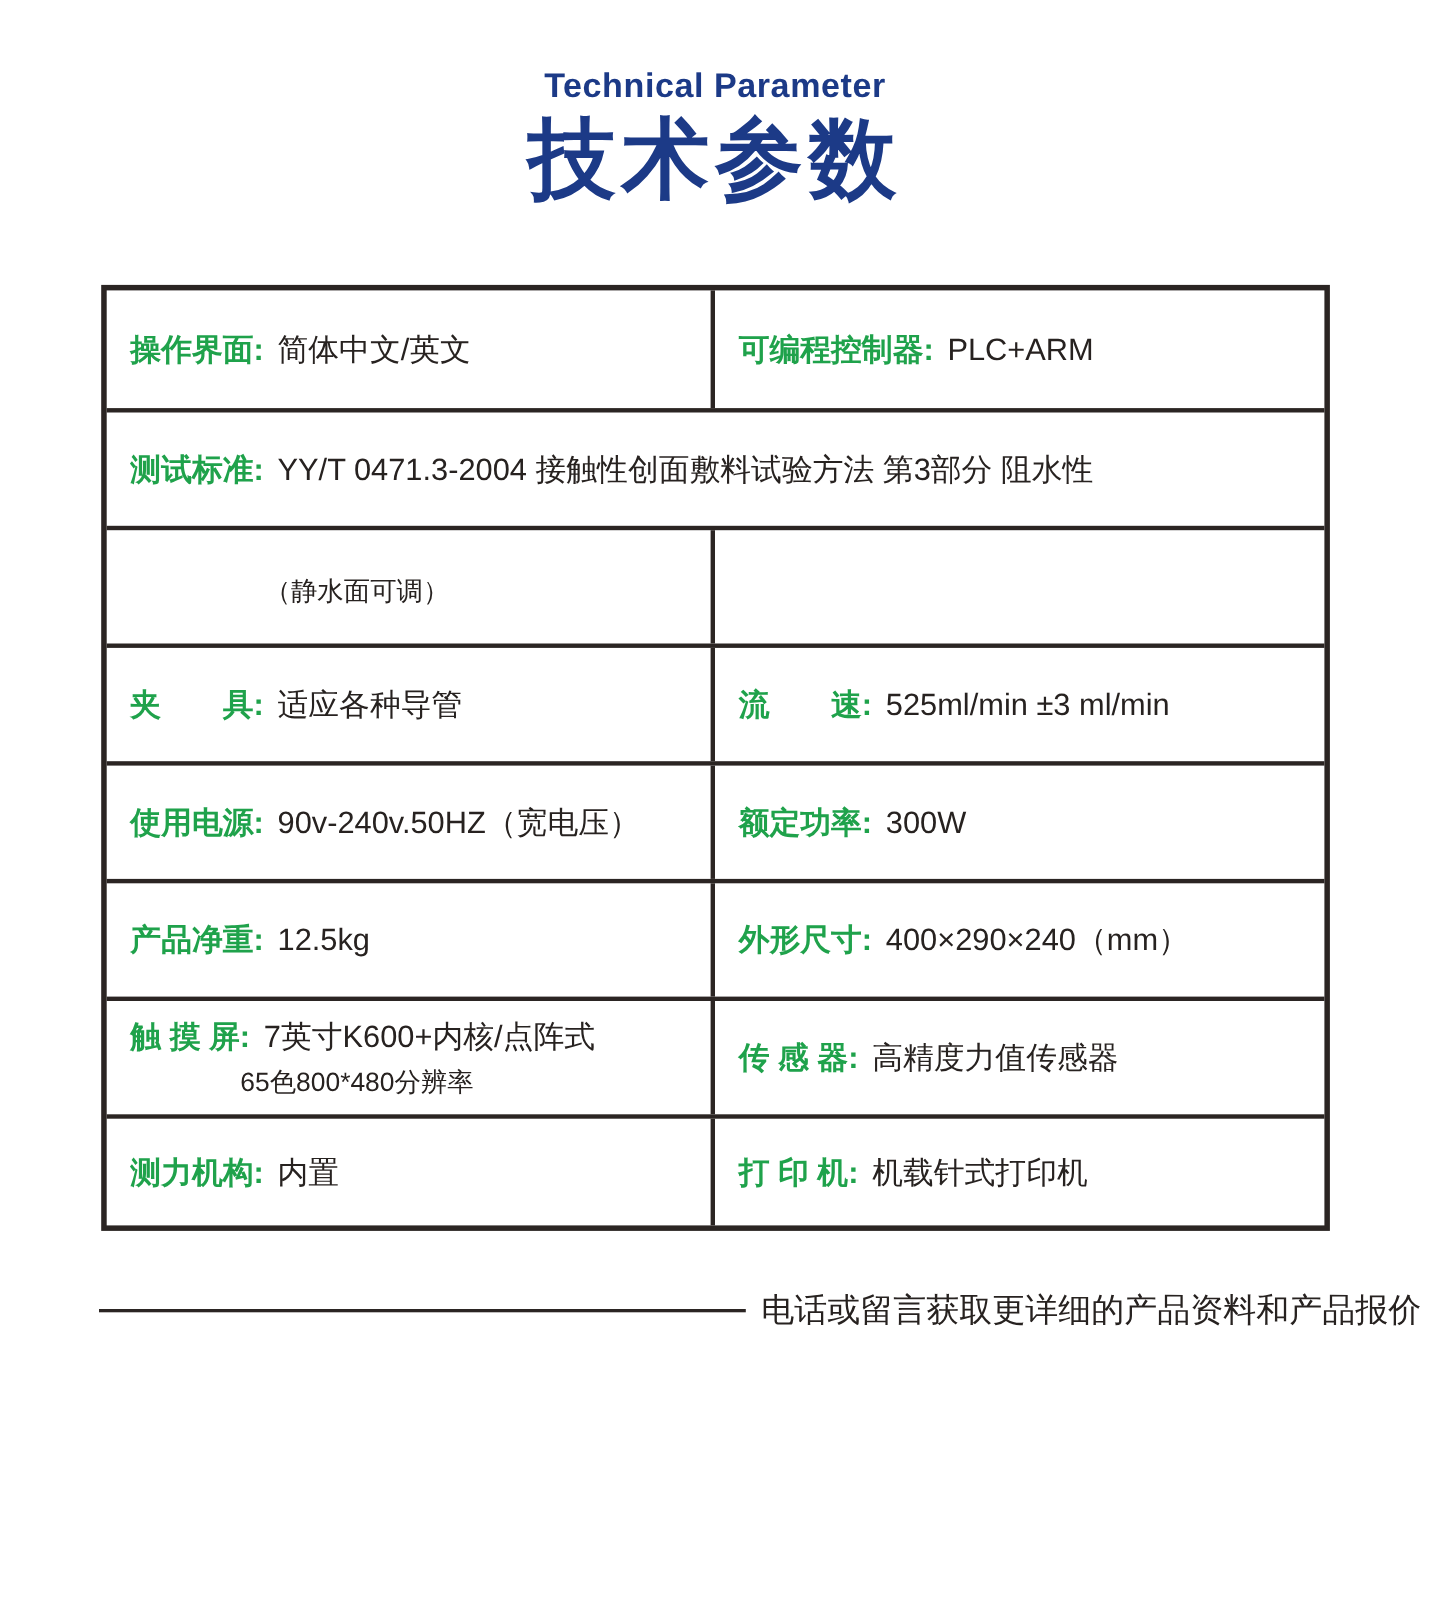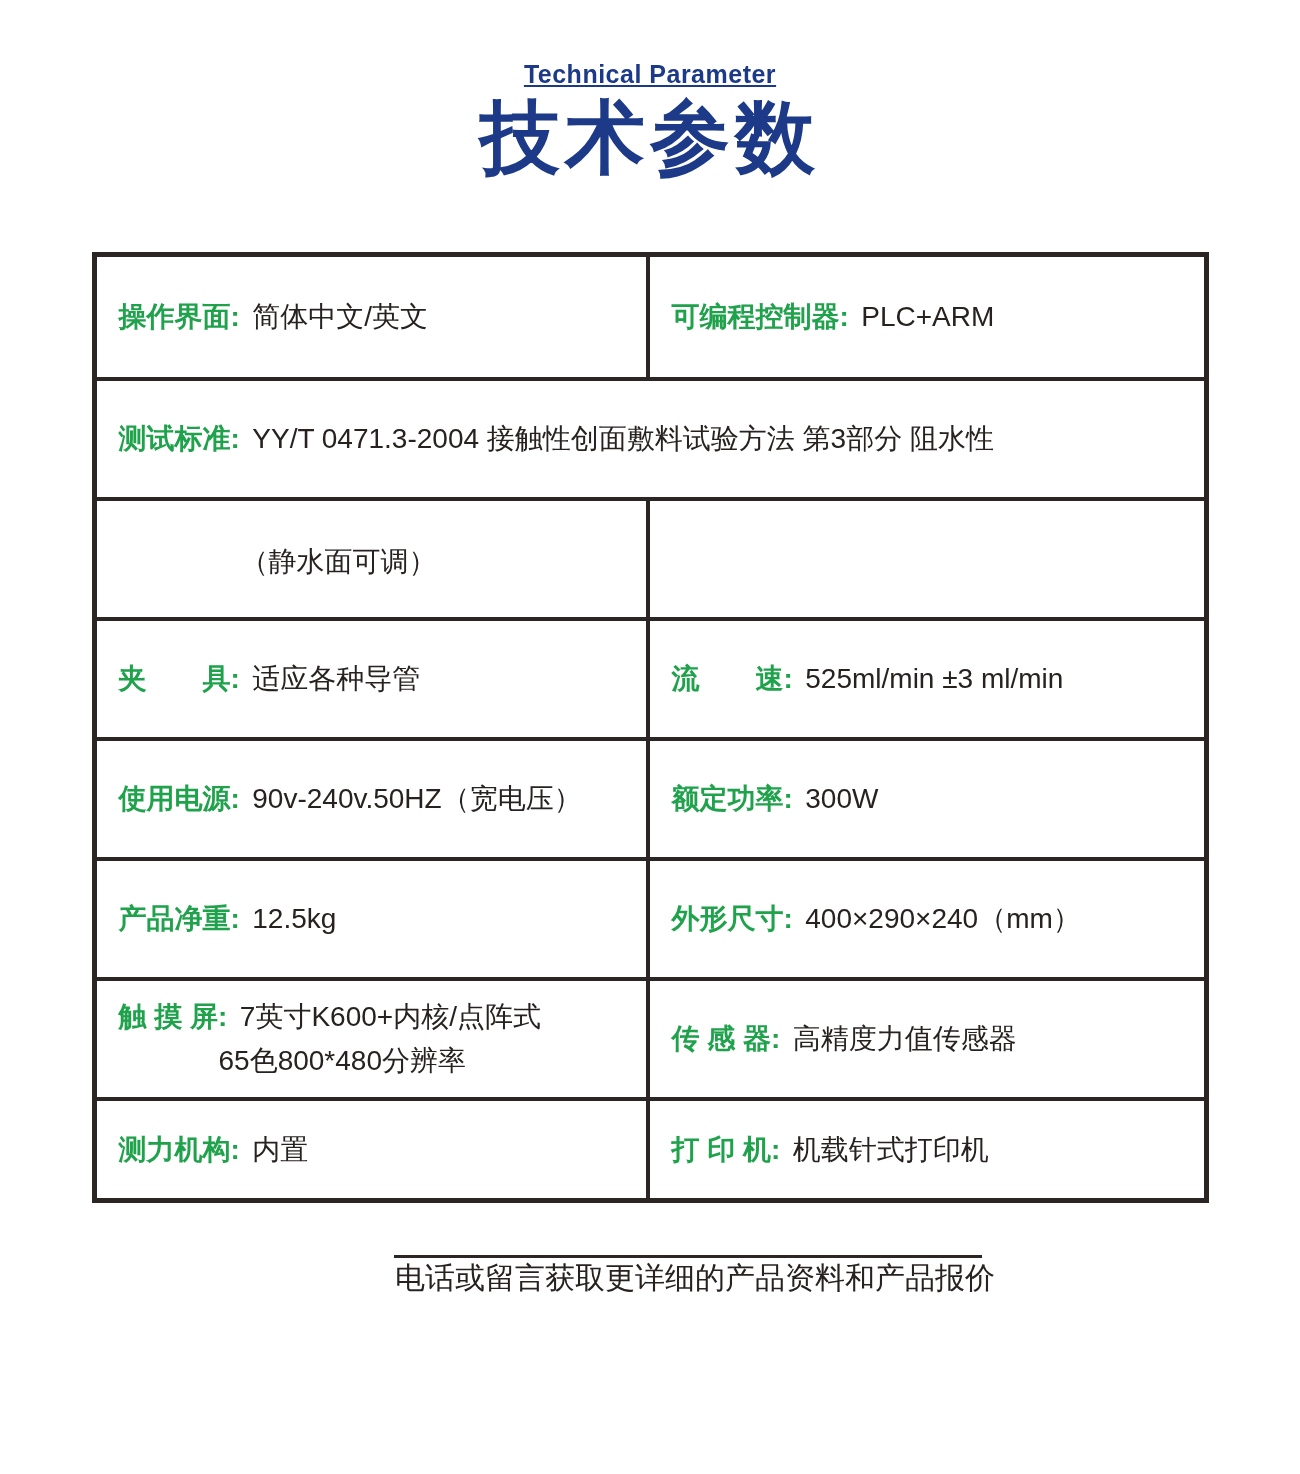--- a/index.html
+++ b/index.html
@@ -13,43 +13,42 @@
     width: 1300px;
     background: #ffffff;
     font-family: "Liberation Sans", "DejaVu Sans", sans-serif;
   }
   body { height: 1474px; overflow: hidden; }
 
   
   .subtitle {
     margin-top: 60px;
     text-align: center;
-    font-size: 25px;
+    font-size: 31px;
     font-weight: bold;
     color: var(--blue);
     letter-spacing: 0.5px;
-    text-decoration: underline;
   }
   .title {
     margin-top: 1px;
     text-align: center;
     font-size: 80px;
     line-height: 1.2;
     font-weight: bold;
     color: var(--blue);
     letter-spacing: 5px;
   }
 
   
   .spec-table {
     margin: 66px auto 0 auto;
     width: 1117px;
     border: 5px solid var(--border);
   }
-  .row { display: flex; height: 120px; }
+  .row { display: flex; height: 107px; }
   .row + .row { border-top: 4px solid var(--border); }
   .row.short { height: 101px; }
   .cell {
     display: flex;
     flex-direction: column;
     justify-content: center;
     padding-left: 22px;
     padding-right: 10px;
   }
   .cell.left  { width: 553px; border-right: 4px solid var(--border); }
@@ -62,34 +61,33 @@
     font-size: 28px;
   }
   .value {
     color: var(--ink);
     font-size: 28px;
     font-weight: 500;
     margin-left: 8px;
   }
   .line2 {
     color: var(--ink);
-    font-size: 28px;
+    font-size: 24px;
     font-weight: 500;
     margin-top: 6px;
   }
   .indent-a { padding-left: 122px; }
   .indent-b { padding-left: 100px; }
 
   
   .footer {
     margin-top: 52px;
     padding-left: 90px;
     display: flex;
     align-items: center;
-    flex-direction: column;
   }
   .footer-line {
     width: 588px;
     height: 3px;
     background: var(--border);
     margin-right: 14px;
     flex: none;
   }
   .footer-text {
     font-size: 30px;

